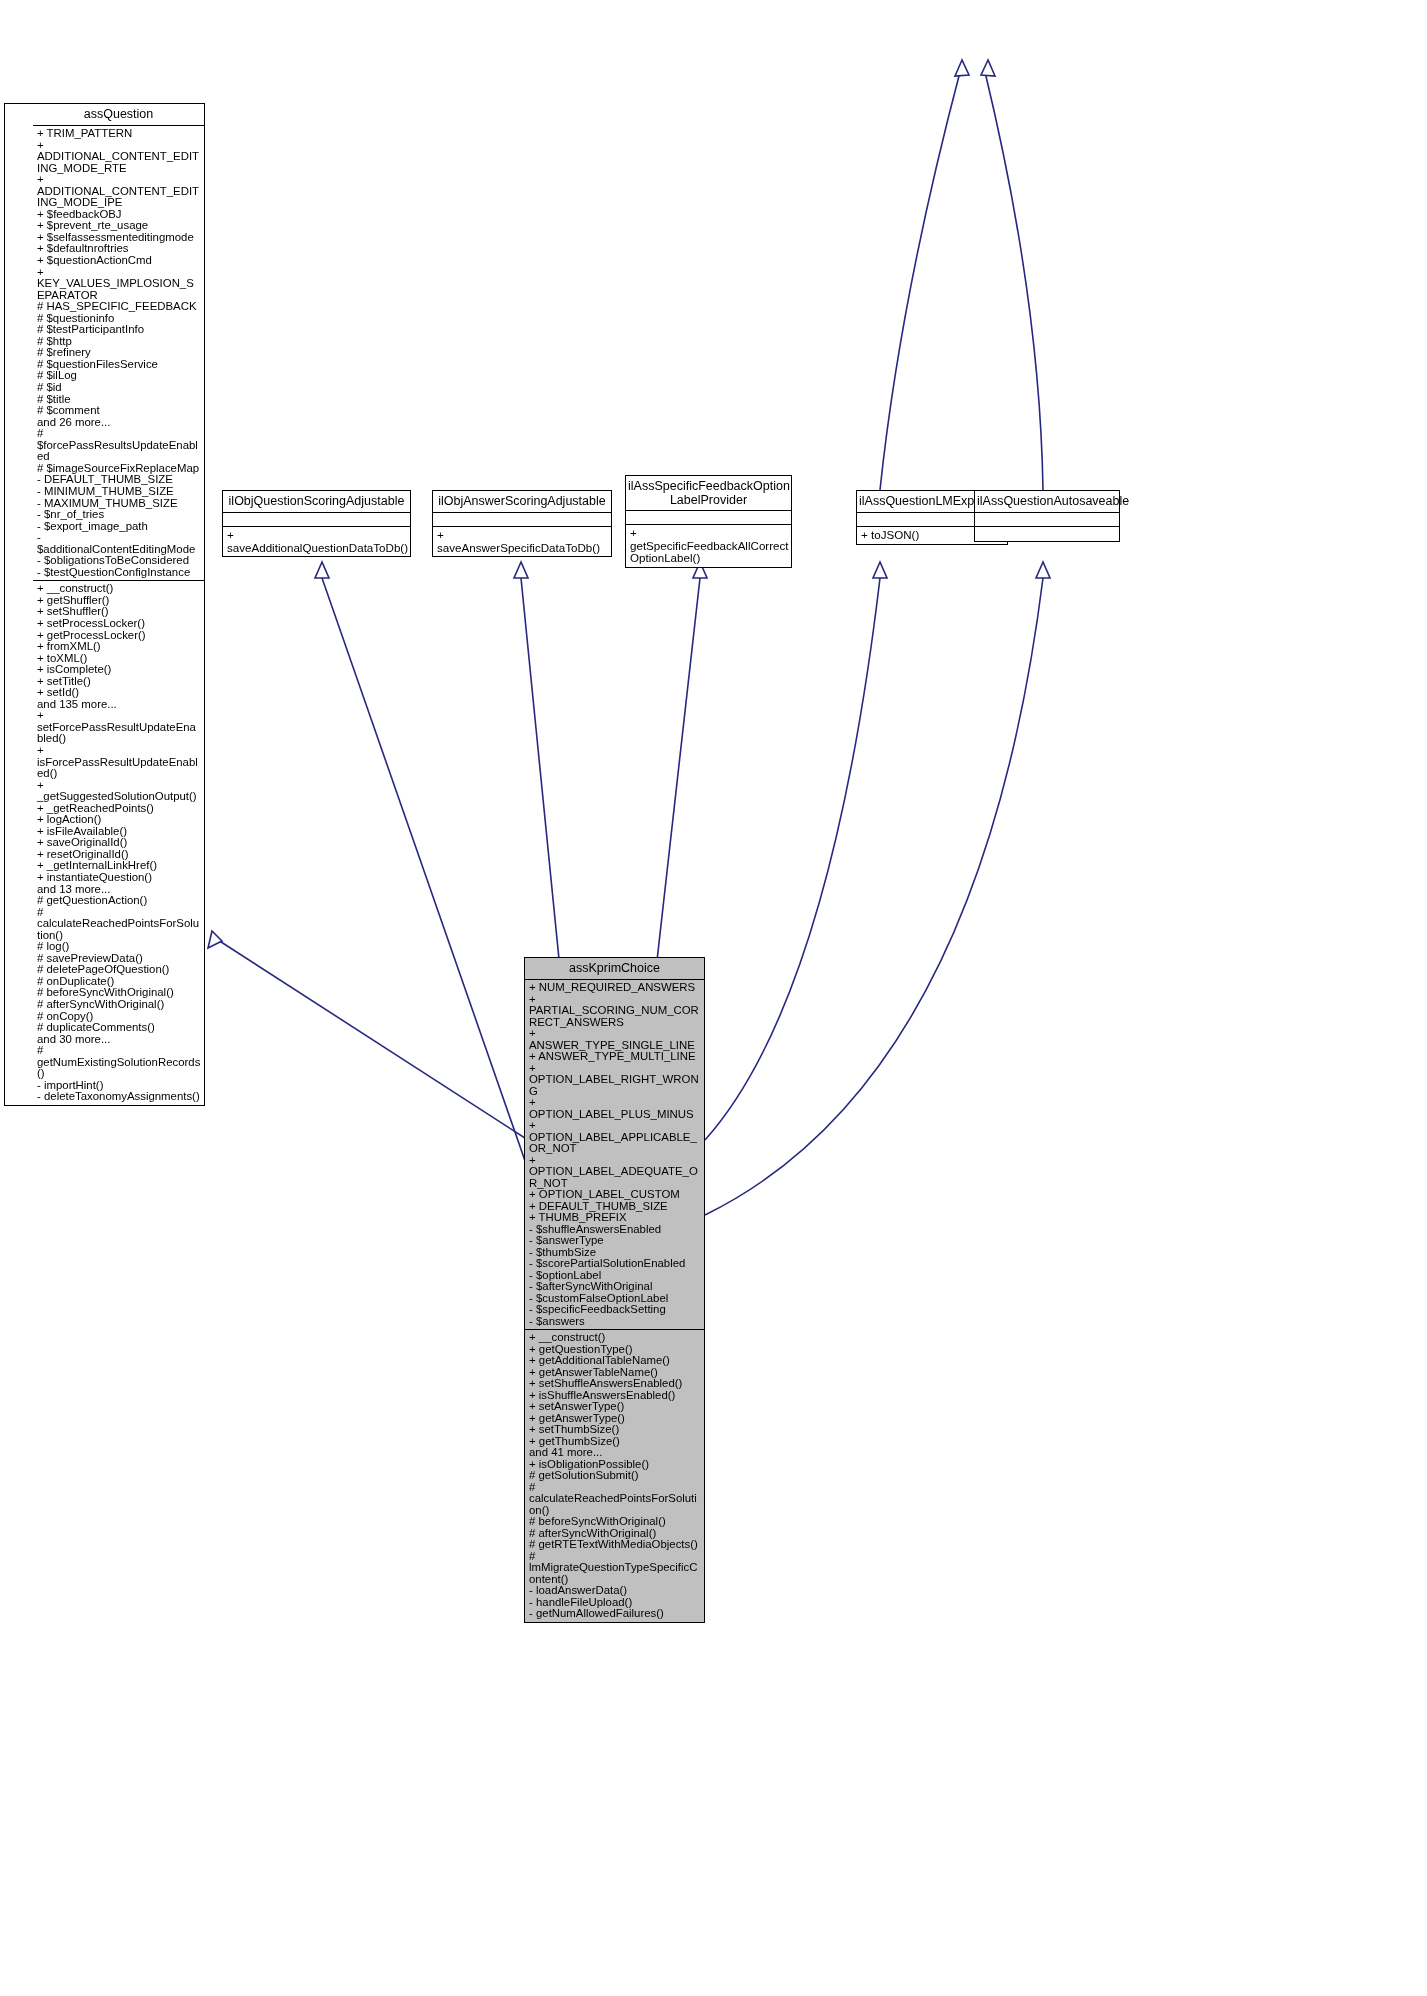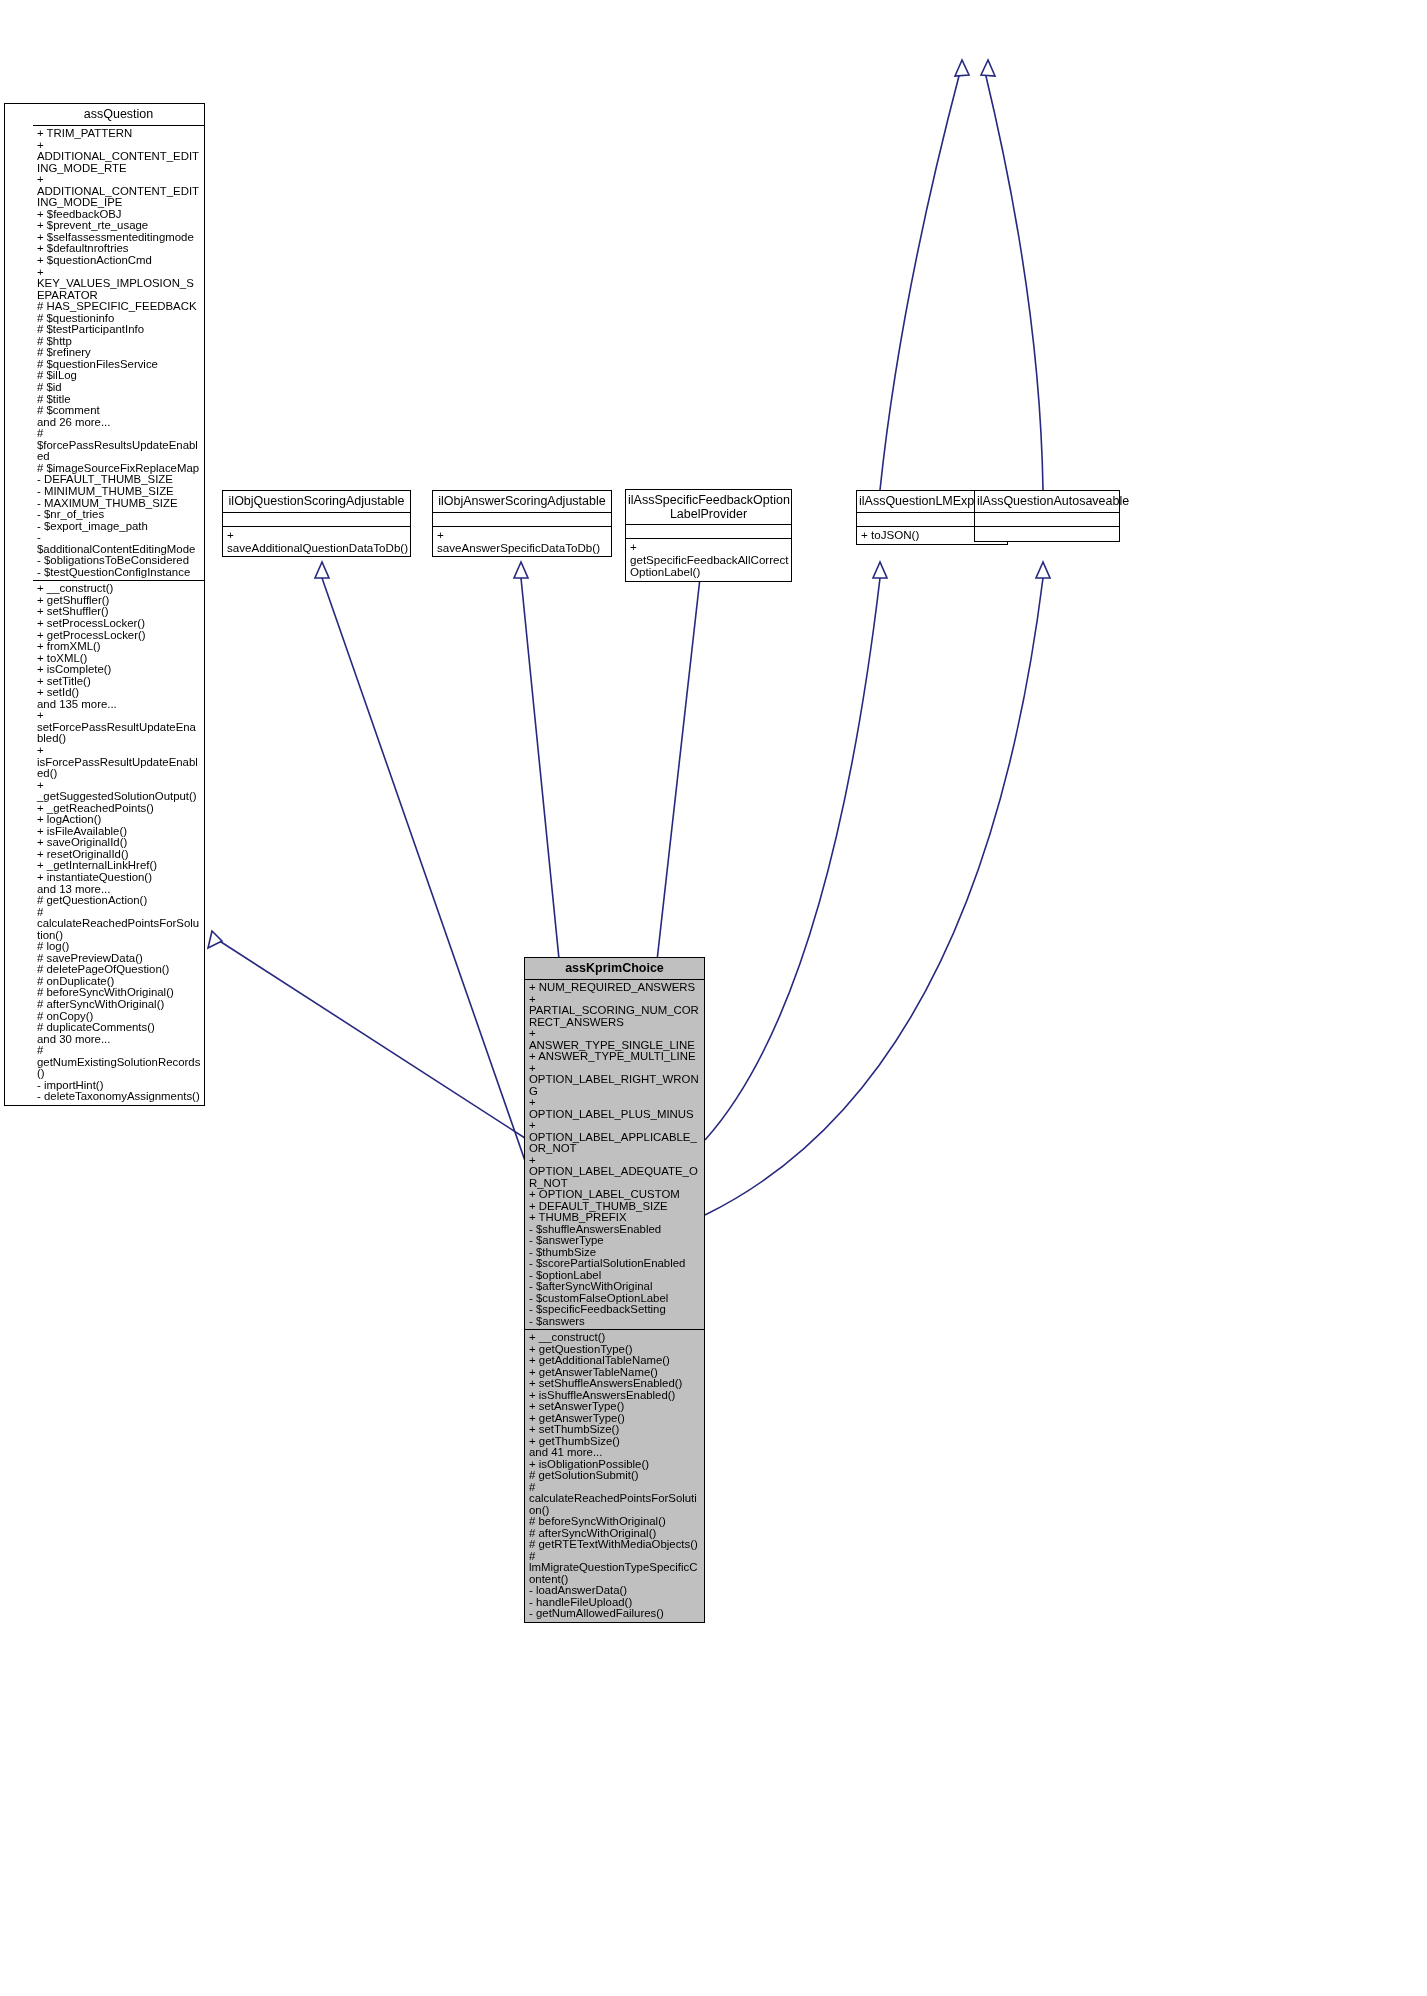--- a/index.html
+++ b/index.html
@@ -204,21 +204,21 @@
   </div>
 
   <div class="uml-box" style="left:222px; top:490px; width:189px;">
     <div class="uml-title">ilObjQuestionScoringAdjustable</div>
     <div class="uml-section empty"></div>
     <div class="uml-section">
       <div class="iface-row">+ saveAdditionalQuestionDataToDb()</div>
     </div>
   </div>
 
-  <div class="uml-box" style="left:625px; top:489px; width:167px;">
+  <div class="uml-box" style="left:625px; top:475px; width:167px;">
     <div class="uml-title two-line">
       <span>ilAssSpecificFeedbackOption</span><br>
       <span>LabelProvider</span>
     </div>
     <div class="uml-section empty"></div>
     <div class="uml-section">
       <div class="iface-row">+ getSpecificFeedbackAllCorrect
 OptionLabel()</div>
     </div>
   </div>
@@ -231,21 +231,21 @@
     </div>
   </div>
 
   <div class="uml-box" style="left:974px; top:490px; width:146px;">
     <div class="uml-title">ilAssQuestionAutosaveable</div>
     <div class="uml-section empty"></div>
     <div class="uml-section empty"></div>
   </div>
 
   <div class="uml-box highlight compact" style="left:524px; top:957px; width:181px;">
-    <div class="uml-title" style="font-weight:bold; background:#c0c0c0;">assKprimChoice</div>
+    <div class="uml-title" style="font-weight:normal; background:#c0c0c0;">assKprimChoice</div>
     <div class="uml-section" id="attrs-assKprimChoice">
         <div class="uml-row">+ NUM_REQUIRED_ANSWERS</div>
         <div class="uml-row">+ PARTIAL_SCORING_NUM_CORRECT_ANSWERS</div>
         <div class="uml-row">+ ANSWER_TYPE_SINGLE_LINE</div>
         <div class="uml-row">+ ANSWER_TYPE_MULTI_LINE</div>
         <div class="uml-row">+ OPTION_LABEL_RIGHT_WRONG</div>
         <div class="uml-row">+ OPTION_LABEL_PLUS_MINUS</div>
         <div class="uml-row">+ OPTION_LABEL_APPLICABLE_OR_NOT</div>
         <div class="uml-row">+ OPTION_LABEL_ADEQUATE_OR_NOT</div>
         <div class="uml-row">+ OPTION_LABEL_CUSTOM</div>

